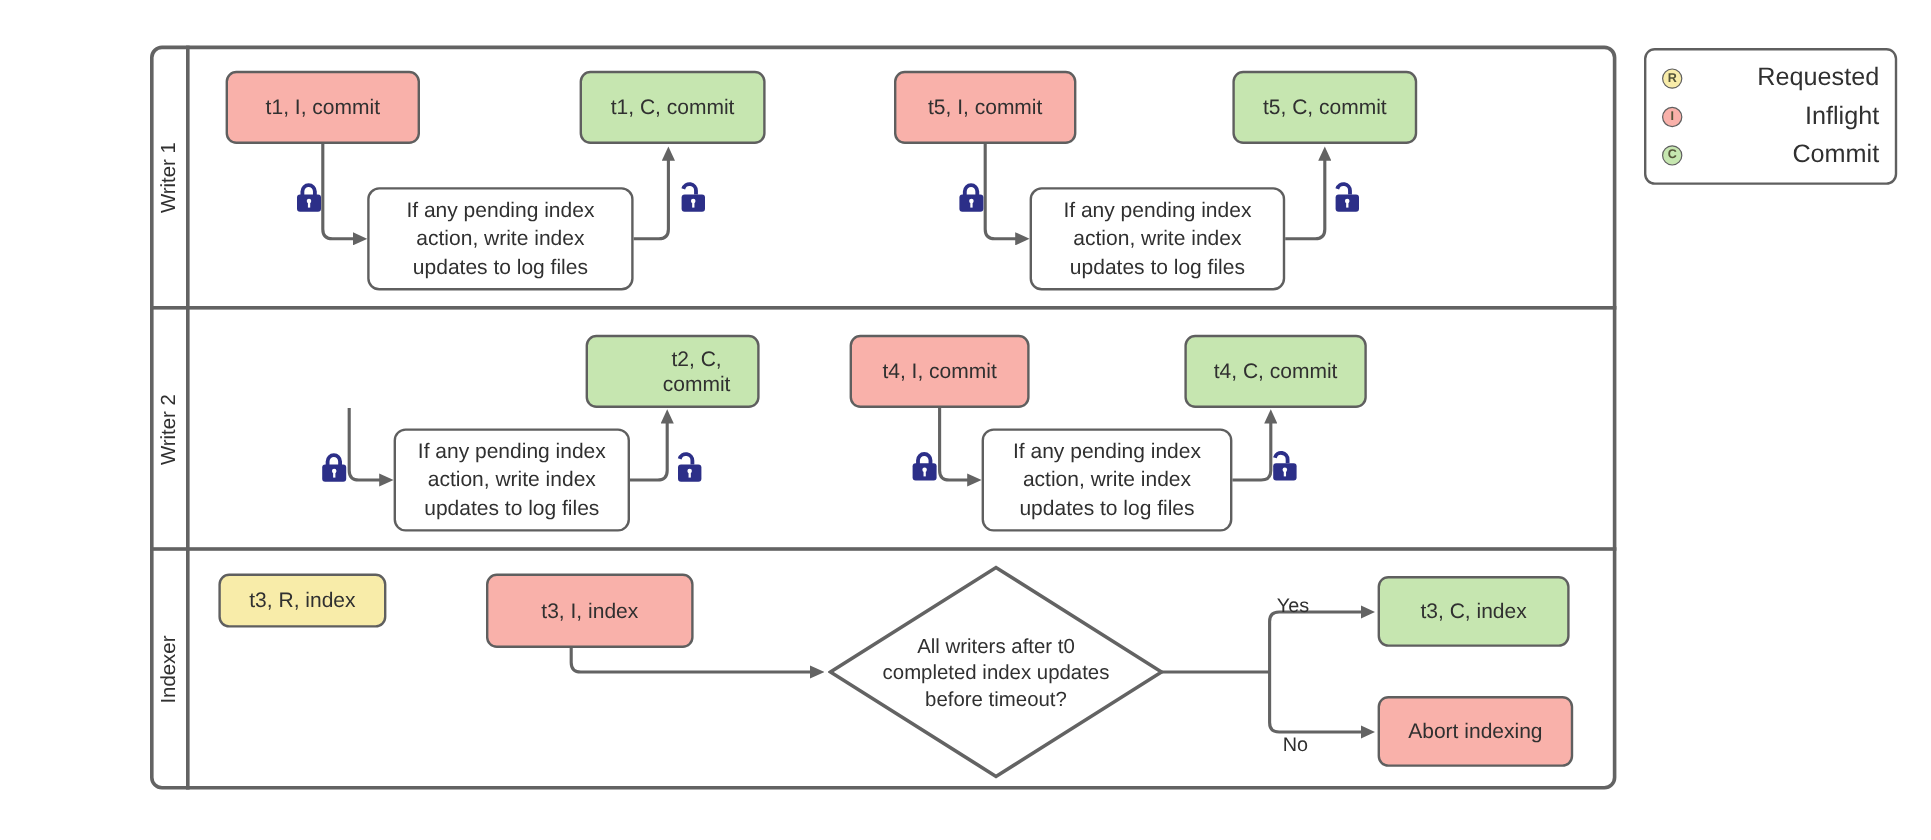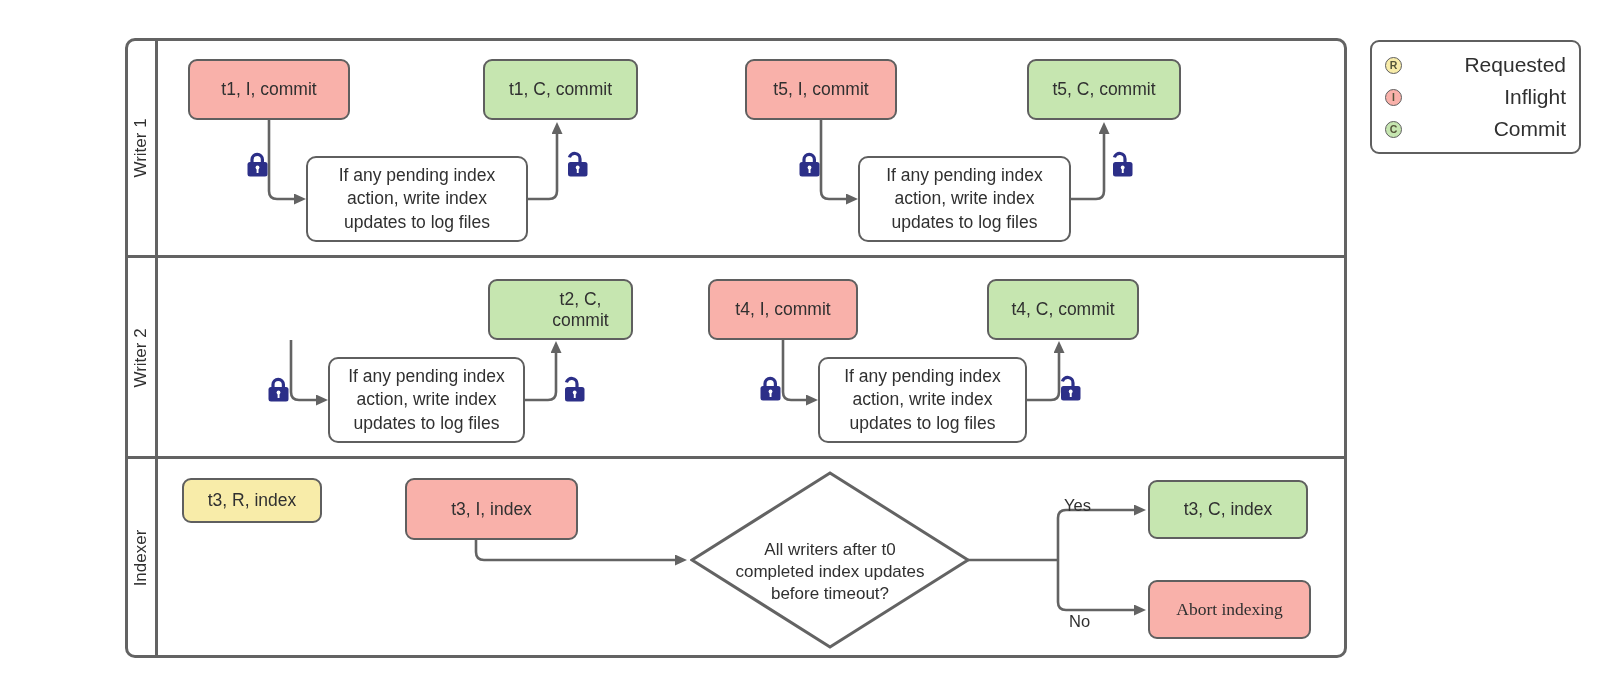--- a/index.html
+++ b/index.html
@@ -20,21 +20,21 @@
   .red    { background:var(--red-fill); }
   .green  { background:var(--green-fill); }
   .yellow { background:var(--yellow-fill); }
   .note   { background:var(--white-fill); border-radius:10px; line-height:1.32;
             padding:6px 12px; font-size:17.5px; }
 
   .arrows { position:absolute; left:0; top:0; pointer-events:none; }
   .arrow  { stroke:var(--line); stroke-width:2.6; fill:none; }
 
   .diamond-wrap { position:absolute; left:690px; top:470px; width:280px; height:180px; }
-  .diamond-text { position:absolute; left:0; top:12px; width:100%; height:100%;
+  .diamond-text { position:absolute; left:0; top:1px; width:100%; height:100%;
                   display:flex; flex-direction:column; align-items:center; justify-content:center;
                   font-size:17px; line-height:1.28; color:var(--text); text-align:left; }
 
   .branch-label { position:absolute; font-size:16.5px; color:var(--text); }
 
   .lock { position:absolute; }
 
   
   .legend { position:absolute; left:1370px; top:40px; width:211px; height:114px;
             box-sizing:border-box; border:2.5px solid var(--border); border-radius:9px;
@@ -104,21 +104,21 @@
       <div>All writers after t0</div>
       <div>completed index updates</div>
       <div>before timeout?</div>
     </div>
   </div>
 
   <div class="branch-label" style="left:1064px; top:485px;margin-top:11px;">Yes</div>
   <div class="branch-label" style="left:1069px; top:612px;">No</div>
 
   <div class="node green" style="left:1148px; top:480px; width:160px; height:59px;">t3, C, index</div>
-  <div class="node red" style="left:1148px; top:580px; width:163px; height:59px;font-family:Liberation Serif, serif;">Abort indexing</div>
+  <div class="node red" style="left:1148px; top:580px; width:163px; height:59px;">Abort indexing</div>
 
   <svg class="lock" style="left:246px; top:151px;" width="23" height="27" viewBox="0 0 23 27">
     <path d="M6 12 V8.5 a5.2 5.2 0 0 1 10.4 0 V12" style="fill:none; stroke:var(--lock); stroke-width:3.2;"></path>
     <rect x="1.5" y="11" width="20" height="14.5" rx="2.5" style="fill:var(--lock);"></rect>
     <circle cx="11.5" cy="16.5" r="1.9" style="fill:#fff;"></circle>
       <rect x="10.6" y="17" width="1.9" height="5" style="fill:#fff;"></rect>
   </svg>
   <svg class="lock" style="left:798px; top:151px;" width="23" height="27" viewBox="0 0 23 27">
     <path d="M6 12 V8.5 a5.2 5.2 0 0 1 10.4 0 V12" style="fill:none; stroke:var(--lock); stroke-width:3.2;"></path>
     <rect x="1.5" y="11" width="20" height="14.5" rx="2.5" style="fill:var(--lock);"></rect>

